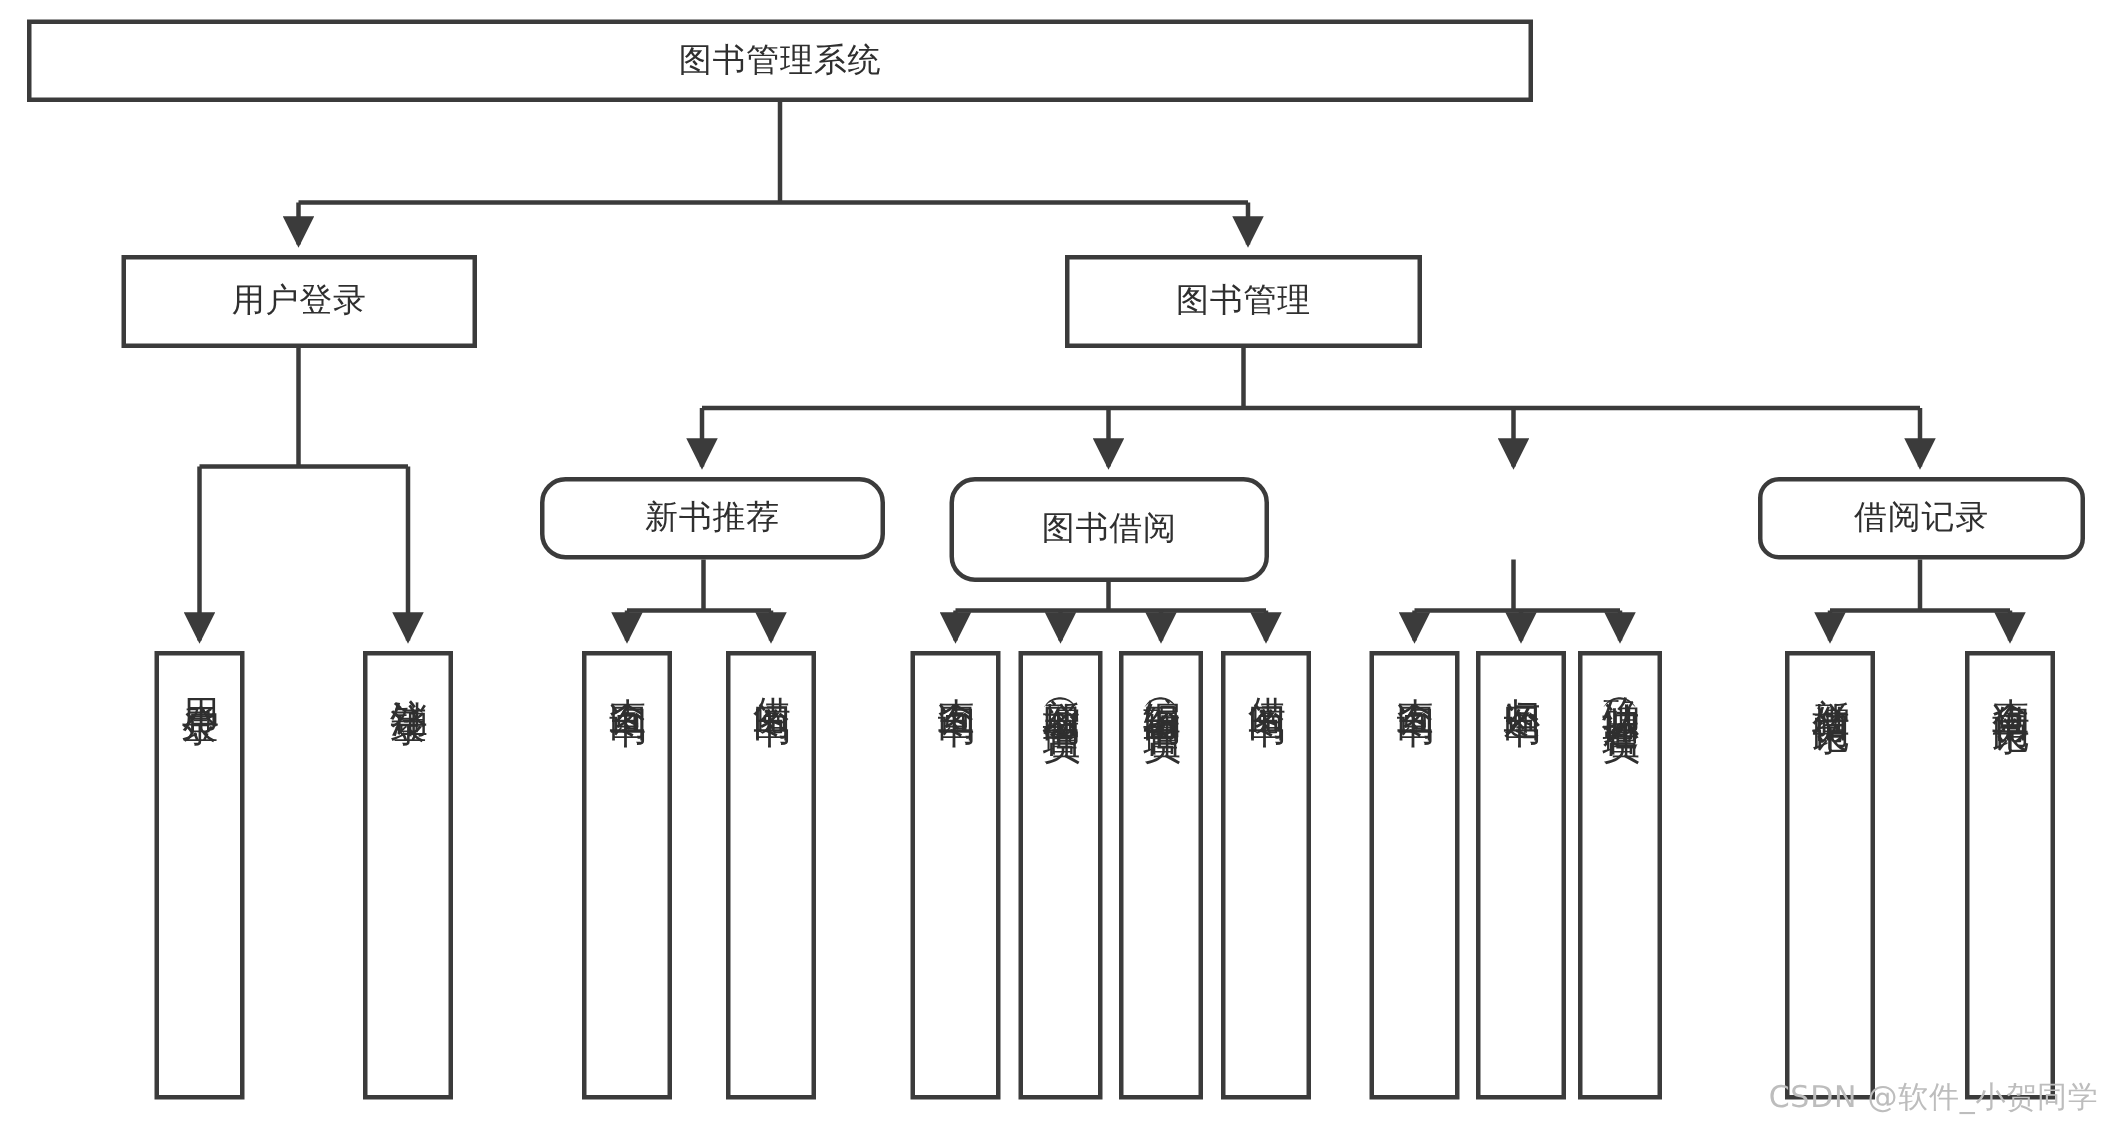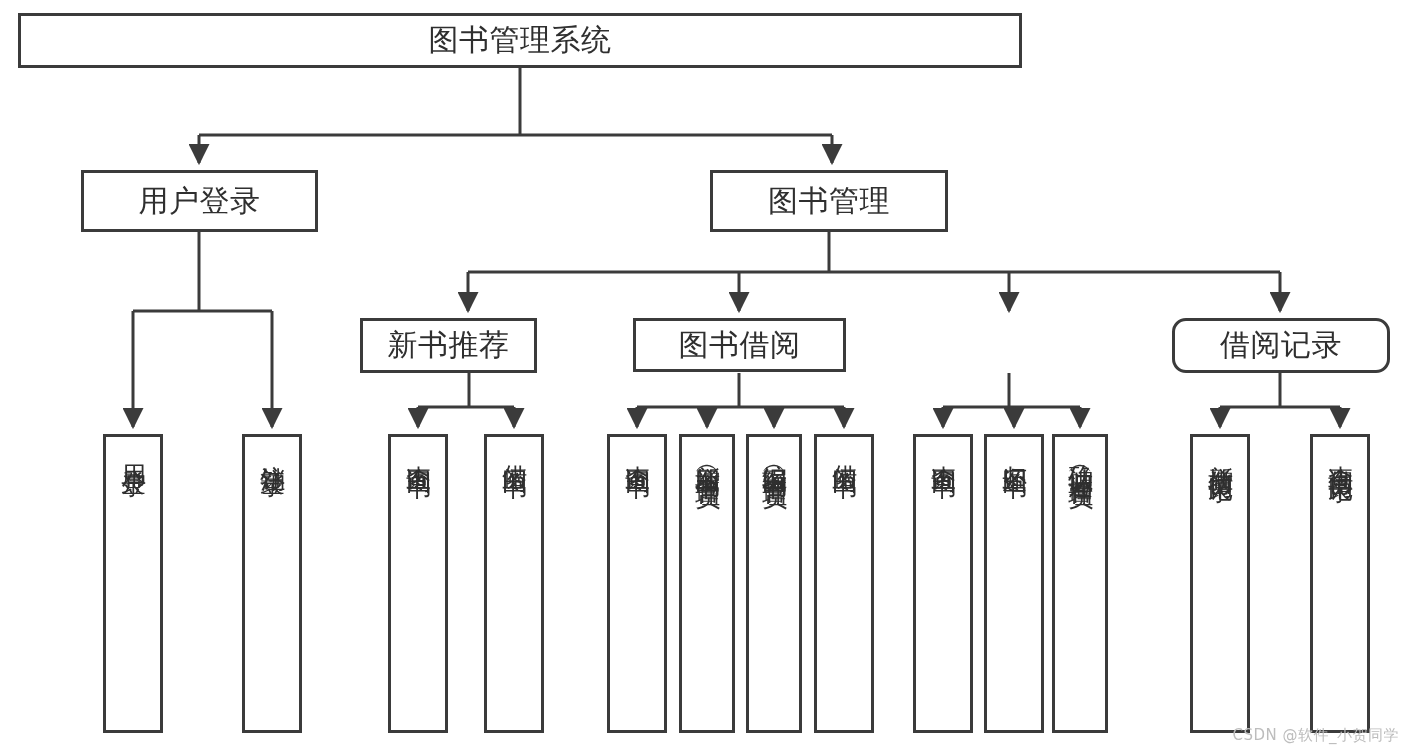--- a/index.html
+++ b/index.html
@@ -29,21 +29,21 @@
     box-sizing: border-box;
     background: #ffffff;
     border: 3px solid #3b3b3b;
     display: flex;
     align-items: center;
     justify-content: center;
     z-index: 3;
   }
   .node-label {
     color: #2f2f2f;
-    font-size: 30px;
+    font-size: 22px;
     line-height: 1.15;
     white-space: nowrap;
     letter-spacing: 0.5px;
   }
   .node.leaf {
     border-width: 3px;
     align-items: flex-start;
     justify-content: center;
     padding-top: 8px;
   }
@@ -53,21 +53,21 @@
     white-space: normal;
     font-size: 25px;
     line-height: 1.05;
     letter-spacing: 3px;
     text-align: left;
   }
   .watermark {
     position: absolute;
     right: 6px;
     bottom: 2px;
-    font-size: 15px;
+    font-size: 20px;
     color: #bdbdbd;
     letter-spacing: 0.5px;
     z-index: 9;
     white-space: nowrap;
     font-family: "DejaVu Sans", "Liberation Sans", sans-serif;
   }
 </style>
 </head>
 <body>
 
@@ -139,24 +139,24 @@
     <span class="node-label">图书管理系统</span>
   </div>
 
   <div class="node" style="left:81px; top:170px; width:237px; height:62px;">
     <span class="node-label">用户登录</span>
   </div>
   <div class="node" style="left:710px; top:170px; width:238px; height:62px;">
     <span class="node-label">图书管理</span>
   </div>
 
-  <div class="node" style="left:360px; top:318px; width:177px; height:55px;">
+  <div class="node" style="left:360px; top:318px; width:230px; height:55px;border-radius:17px;">
     <span class="node-label">新书推荐</span>
   </div>
-  <div class="node" style="left:633px; top:318px; width:213px; height:54px;">
+  <div class="node" style="left:633px; top:318px; width:213px; height:70px;border-radius:17px;">
     <span class="node-label">图书借阅</span>
   </div>
   <div class="node" style="left:1172px; top:318px; width:218px; height:55px;border-radius:14px;">
     <span class="node-label">借阅记录</span>
   </div>
 
   <div class="node leaf" style="left:103px; top:434px; width:60px; height:299px;">
     <span class="node-label">用户登录</span>
   </div>
   <div class="node leaf" style="left:242px; top:434px; width:60px; height:299px;">

